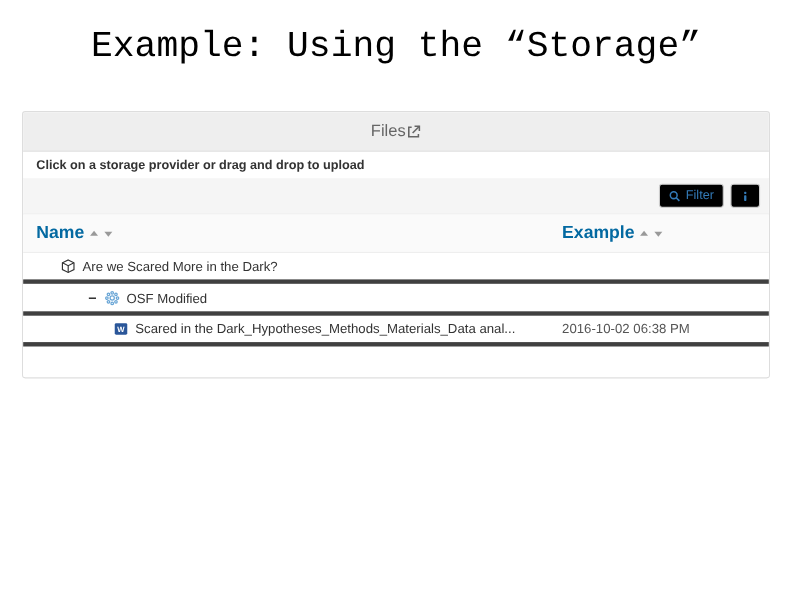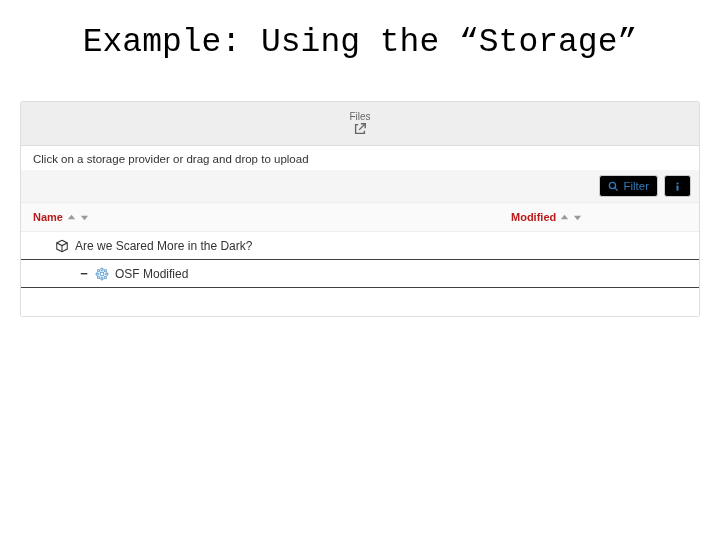--- a/index.html
+++ b/index.html
@@ -21,33 +21,32 @@
   }
   .panel {
     margin: 0 20px;
     border: 1px solid #ddd;
     border-radius: 3px;
     overflow: hidden;
   }
   .panel-header {
     background: #eeeeee;
     color: #666;
-    font-size: 10px;
+    font-size: 15px;
     padding: 9px 12px;
     display: flex;
     justify-content: center;
     align-items: center;
     border-bottom: 1px solid #ddd;
-    flex-direction: column;
   }
   .panel-header .title { font-weight: 400; }
   .external-icon svg { width: 14px; height: 14px; display: block; }
   .instruction {
     font-size: 11.5px;
-    font-weight: 400;
+    font-weight: 700;
     color: #333;
     padding: 7px 12px 5px 12px;
     background: #fff;
   }
   .toolbar {
     background: #f5f5f5;
     padding: 5px 8px;
     display: flex;
     justify-content: flex-end;
     gap: 6px;
@@ -65,39 +64,39 @@
     gap: 4px;
     cursor: pointer;
   }
   .btn .icon { display: inline-flex; }
   .btn svg { width: 11px; height: 11px; }
   .btn.info-only { padding: 4px 7px; }
   .cols {
     display: flex;
     background: #fafafa;
     border-bottom: 1px solid #eee;
-    font-size: 11px;
+    font-size: 16px;
     font-weight: 700;
-    color: #b91c1c;
+    color: #0369a1;
   }
   .col { padding: 8px 12px; display: flex; align-items: center; gap: 4px; }
   .col.name { flex: 1 1 auto; }
   .col.modified { width: 200px; }
   .sort-caret {
     display: inline-flex;
     color: #999;
   }
   .sort-caret svg { width: 9px; height: 9px; }
   .tree { background: #fff; }
   .row {
     display: flex;
     align-items: center;
     font-size: 12px;
     color: #333;
-    border-bottom: 1px solid #404040;
+    border-bottom: 4px solid #404040;
     min-height: 28px;
   }
   .row .name-cell {
     flex: 1 1 auto;
     display: flex;
     align-items: center;
     gap: 6px;
     padding: 5px 12px;
   }
   .row .mod-cell {
@@ -169,21 +168,21 @@
             <path d="M5 2L1 7h8z"></path>
           </svg>
       </span>
       <span class="sort-caret">
         <svg viewBox="0 0 10 10" fill="#999">
             <path d="M5 8L1 3h8z"></path>
           </svg>
       </span>
     </div>
     <div class="col modified">
-      <span>Modified</span>
+      <span>Example</span>
       <span class="sort-caret">
         <svg viewBox="0 0 10 10" fill="#999">
             <path d="M5 2L1 7h8z"></path>
           </svg>
       </span>
       <span class="sort-caret">
         <svg viewBox="0 0 10 10" fill="#999">
             <path d="M5 8L1 3h8z"></path>
           </svg>
       </span>
@@ -220,20 +219,32 @@
             <circle cx="11.9" cy="4.1" r="1.3"></circle>
             <circle cx="4.1" cy="11.9" r="1.3"></circle>
             <circle cx="11.9" cy="11.9" r="1.3"></circle>
           </svg>
         </span>
         <span class="link-like">OSF Modified</span>
       </div>
       <div class="mod-cell"></div>
     </div>
 
+    <div class="row selectable indent-3">
+      <div class="name-cell">
+        <span class="file-icon">
+          <svg viewBox="0 0 16 16">
+            <rect x="1.5" y="2" width="13" height="12" rx="1.5" fill="#2a5699"></rect>
+            <text x="8" y="11.5" text-anchor="middle" font-size="8" font-weight="700" fill="#fff" font-family="Arial">W</text>
+          </svg>
+        </span>
+        <span class="link-like">Scared in the Dark_Hypotheses_Methods_Materials_Data anal...</span>
+      </div>
+      <div class="mod-cell">2016-10-02 06:38 PM</div>
+    </div>
 
     <div class="row trailing-blank">
       <div class="name-cell"></div>
       <div class="mod-cell"></div>
     </div>
 
   </div>
 </div>
 
 </body></html>

